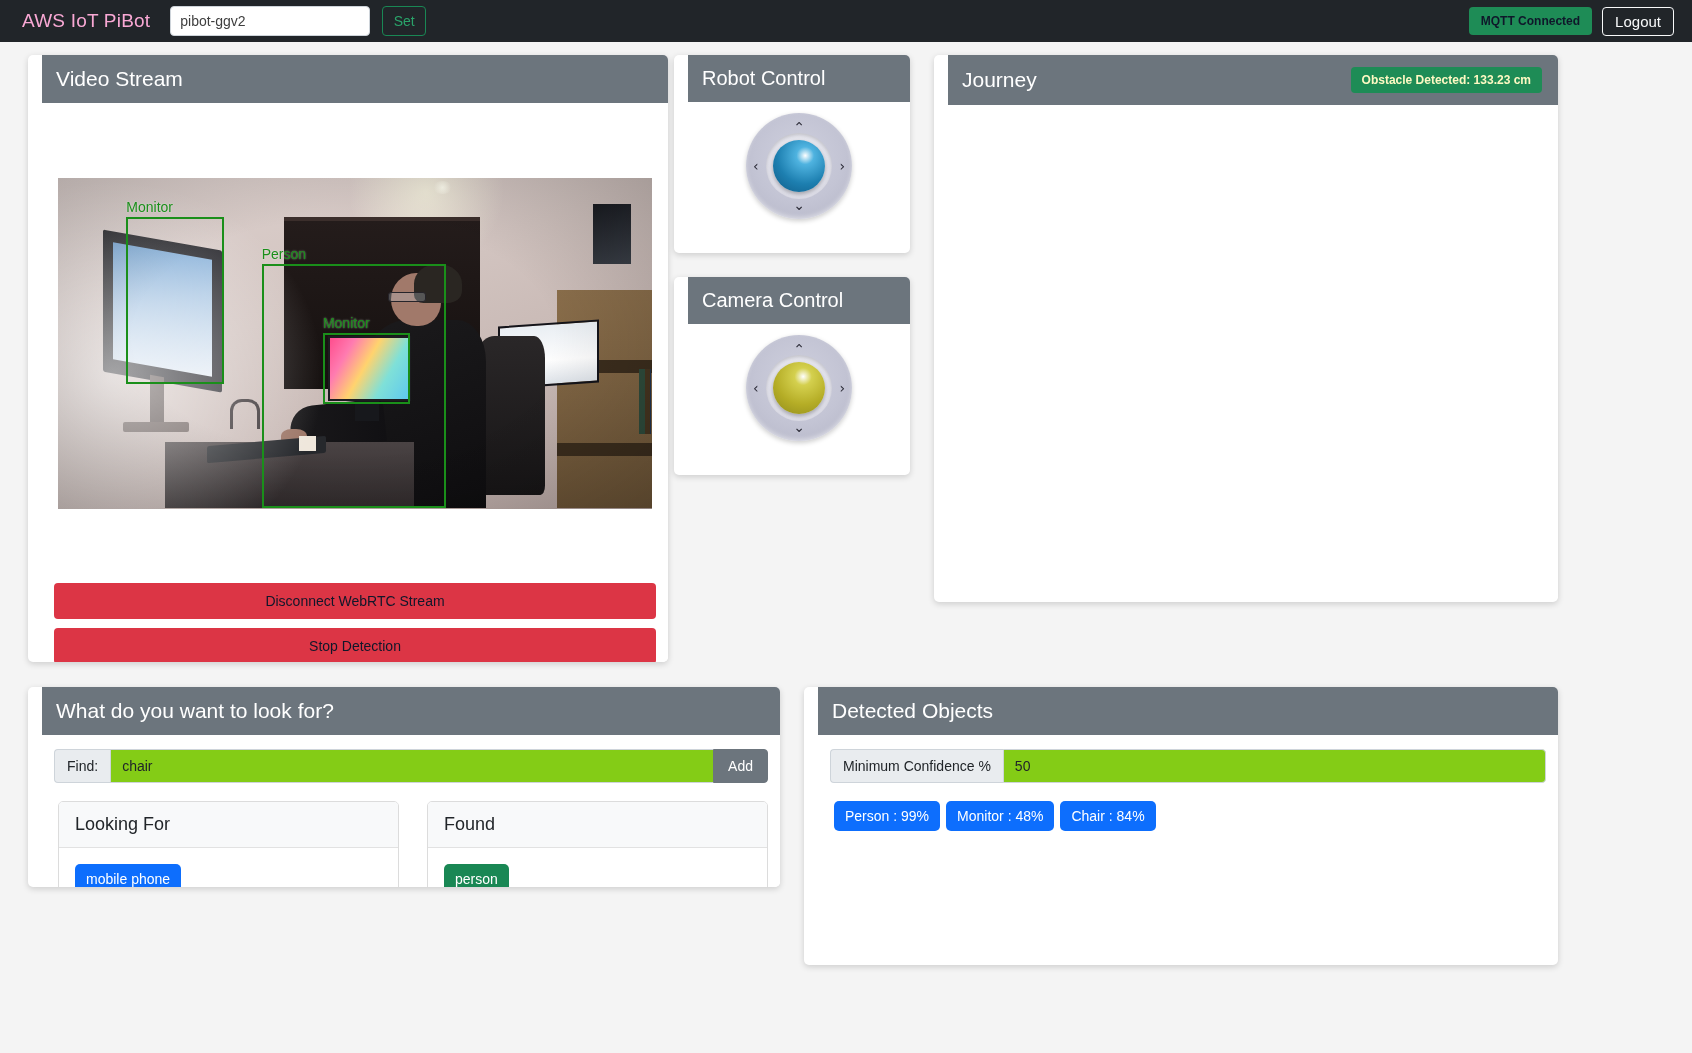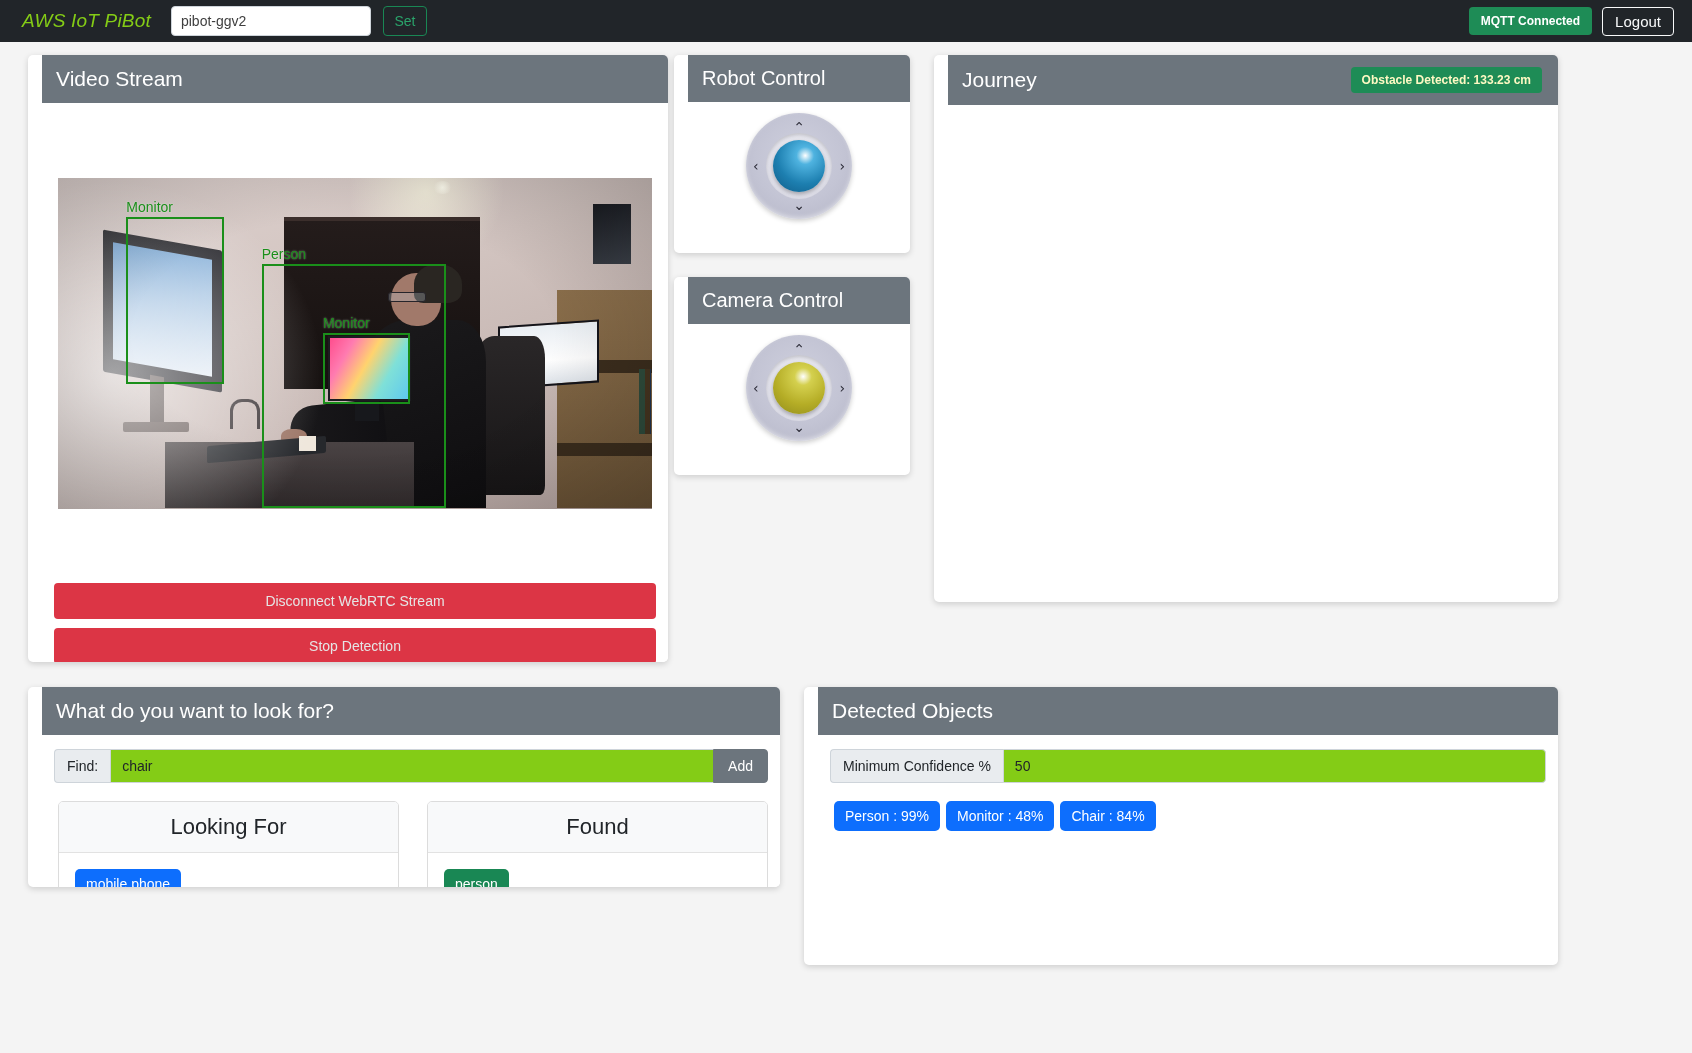--- a/index.html
+++ b/index.html
@@ -14,26 +14,25 @@
   
   .navbar {
     height: 42px;
     background: #212529;
     display: flex;
     align-items: center;
     padding: 0 14px;
     gap: 12px;
   }
   .brand {
-    color: #84cc16;
+    color: #f9a8d4;
     font-size: 19px;
     letter-spacing: .2px;
     white-space: nowrap;
     padding-left: 8px;
-    font-style: italic;
   }
   .thing-input {
     width: 200px;
     height: 30px;
     margin-left: 8px;
     border: 1px solid #ced4da;
     border-radius: 4px;
     background: #fff;
     color: #3f3f3f;
     font-size: 14px;
@@ -55,21 +54,21 @@
   }
   .nav-right {
     margin-left: auto;
     display: flex;
     align-items: center;
     gap: 10px;
     padding-right: 4px;
   }
   .mqtt-badge {
     background: #1e8c56;
-    color: #ffffff;
+    color: #0f172a;
     font-size: 12px;
     font-weight: bold;
     border-radius: 4px;
     padding: 7px 12px;
     white-space: nowrap;
   }
   .btn-logout {
     background: transparent;
     border: 1px solid #f8f9fa;
     color: #f8f9fa;
@@ -260,21 +259,21 @@
     font-family: "Liberation Sans", sans-serif;
     white-space: nowrap;
     text-shadow: 0 0 2px rgba(255,255,255,.55);
   }
 
   .btn-danger {
     display: block;
     width: calc(100% - 24px);
     margin: 0 12px 9px 12px;
     background: #dc3545;
-    color: #e5e5e5;
+    color: #0f172a;
     border: none;
     border-radius: 4px;
     font-size: 14px;
     font-family: "Liberation Sans", sans-serif;
     padding: 10px 0;
     cursor: pointer;
   }
 
   
   #robot-card  { left: 674px; top: 55px;  width: 236px; height: 198px; }
@@ -375,24 +374,23 @@
   .sub-card {
     flex: 1;
     background: #fff;
     border: 1px solid #dcdcdc;
     border-radius: 5px;
     overflow: hidden;
   }
   .sub-head {
     background: #f8f9fa;
     border-bottom: 1px solid #e2e2e2;
-    font-size: 22px;
+    font-size: 18px;
     color: #212529;
     padding: 12px 16px;
-    text-align: center;
   }
   .sub-body { padding: 16px; min-height: 64px; }
   .chip {
     display: inline-block;
     color: #fff;
     font-size: 14px;
     border-radius: 5px;
     padding: 7px 11px;
     margin: 0 6px 6px 0;
   }

